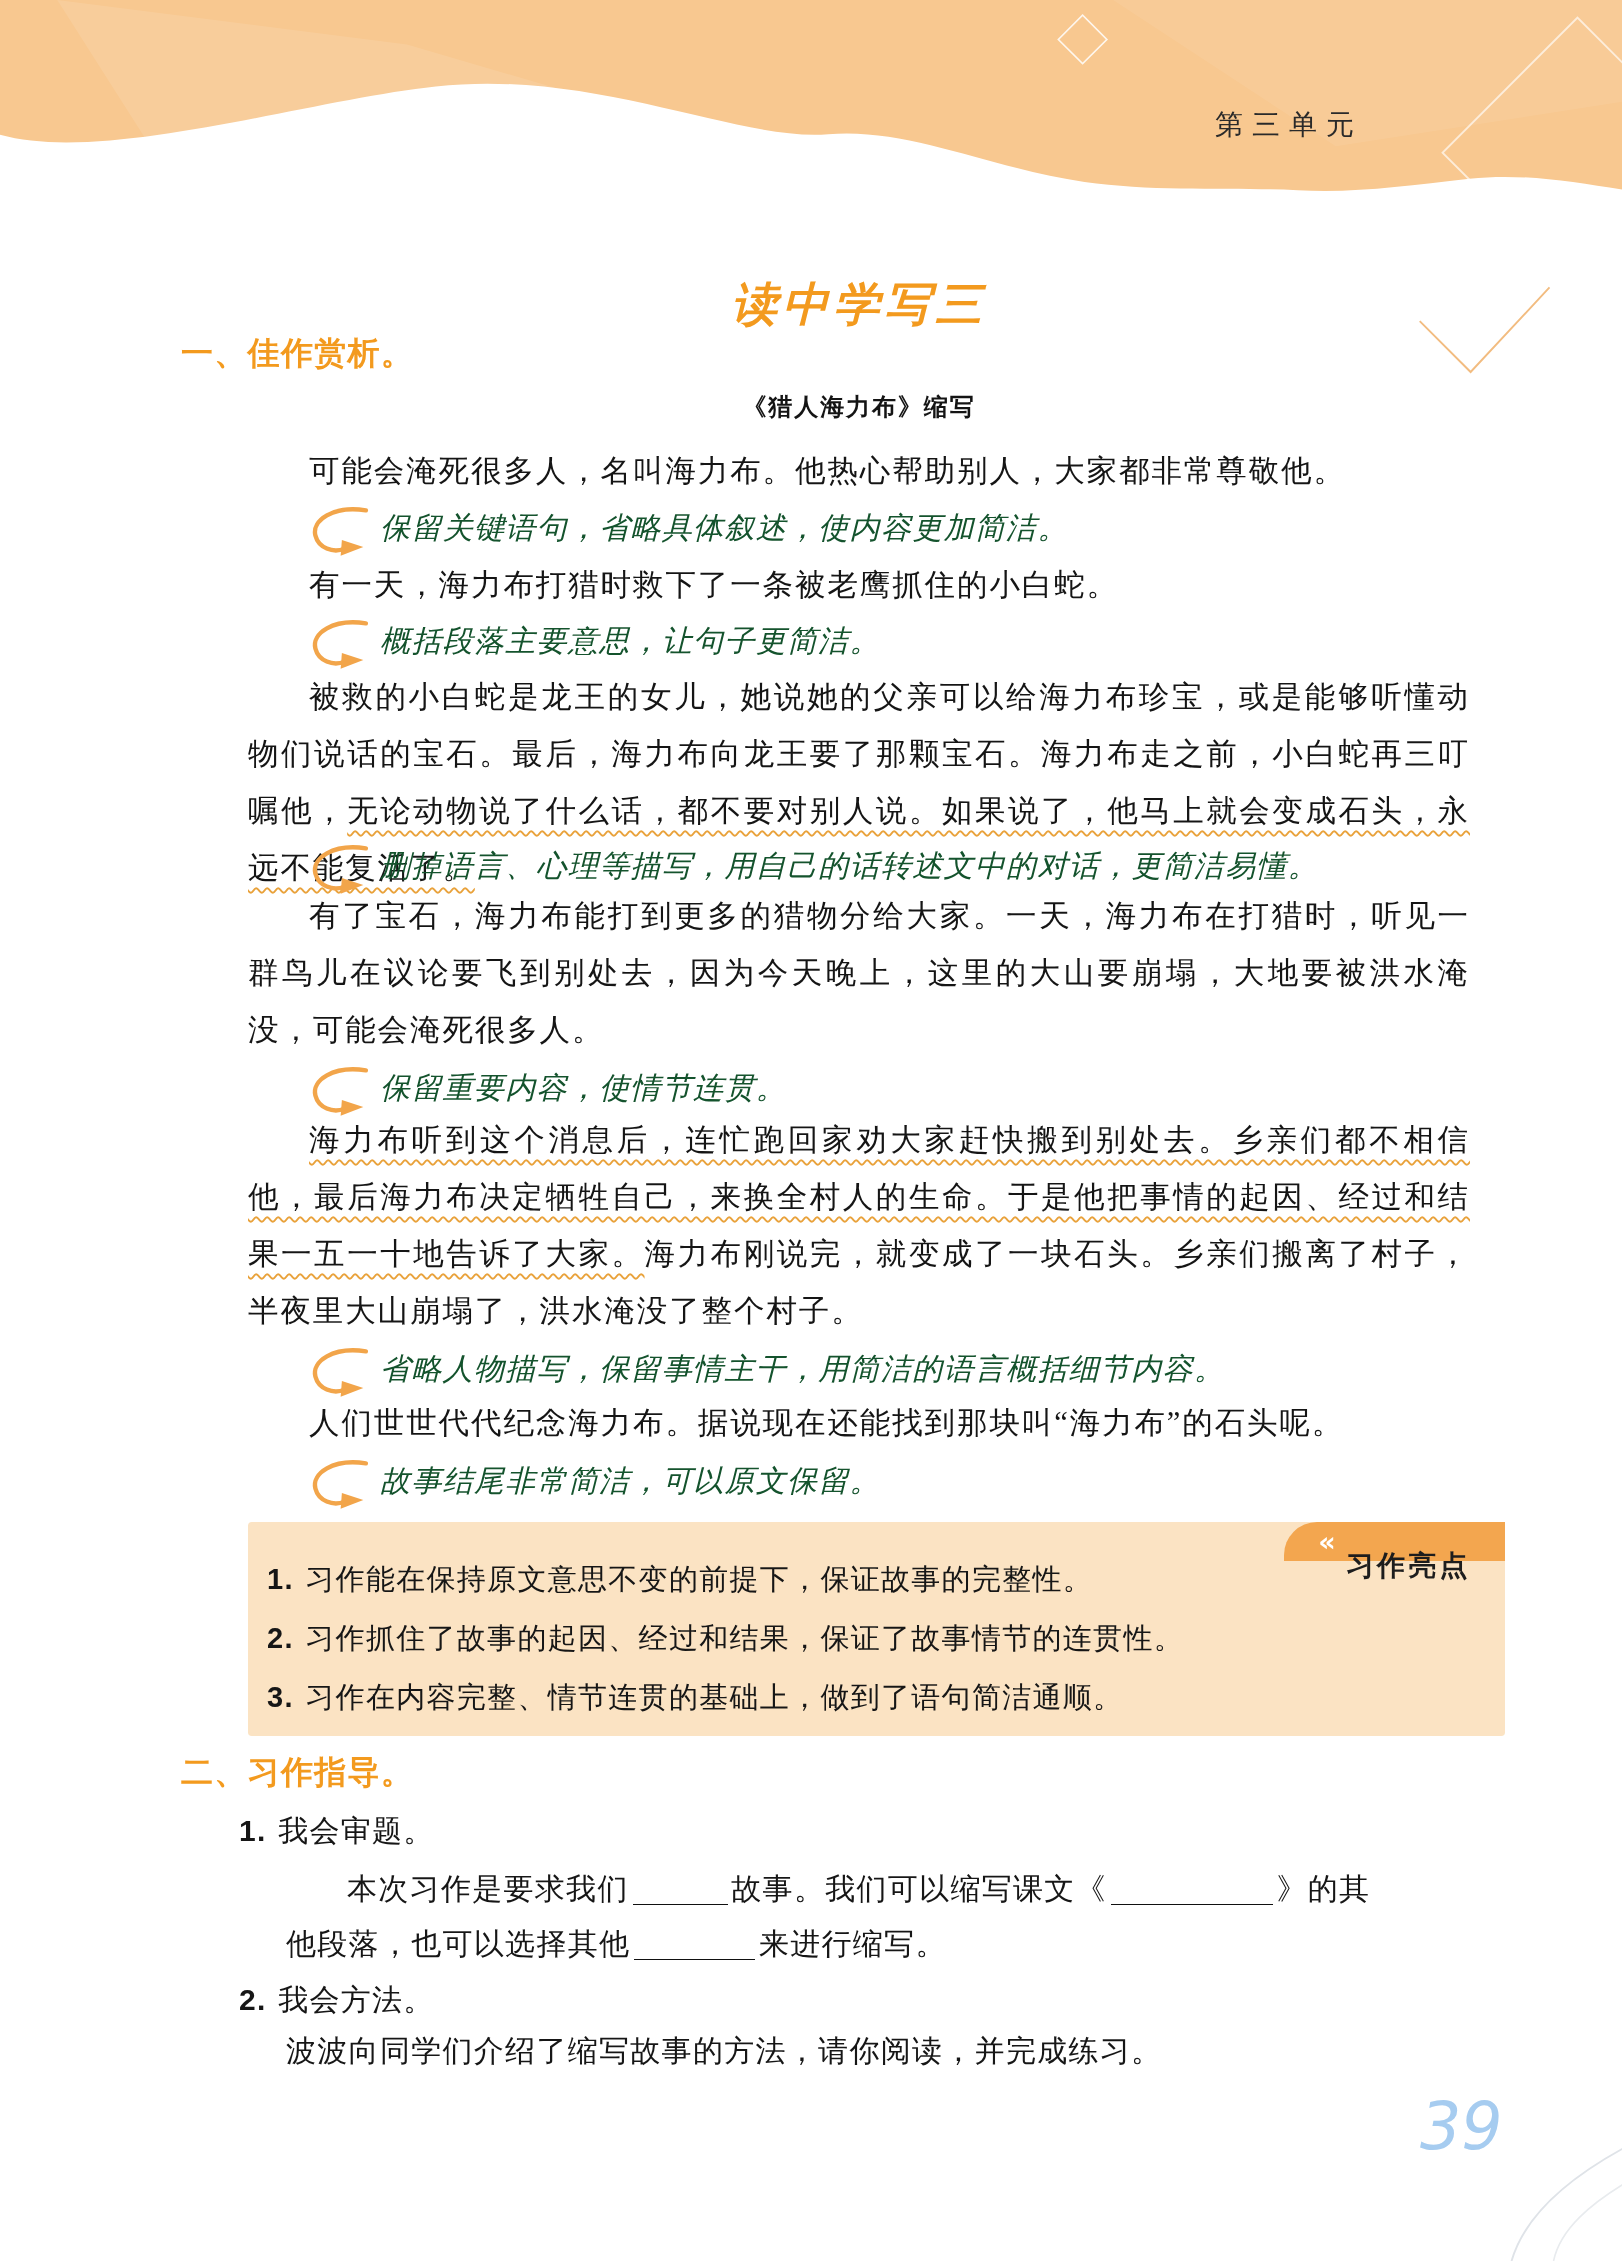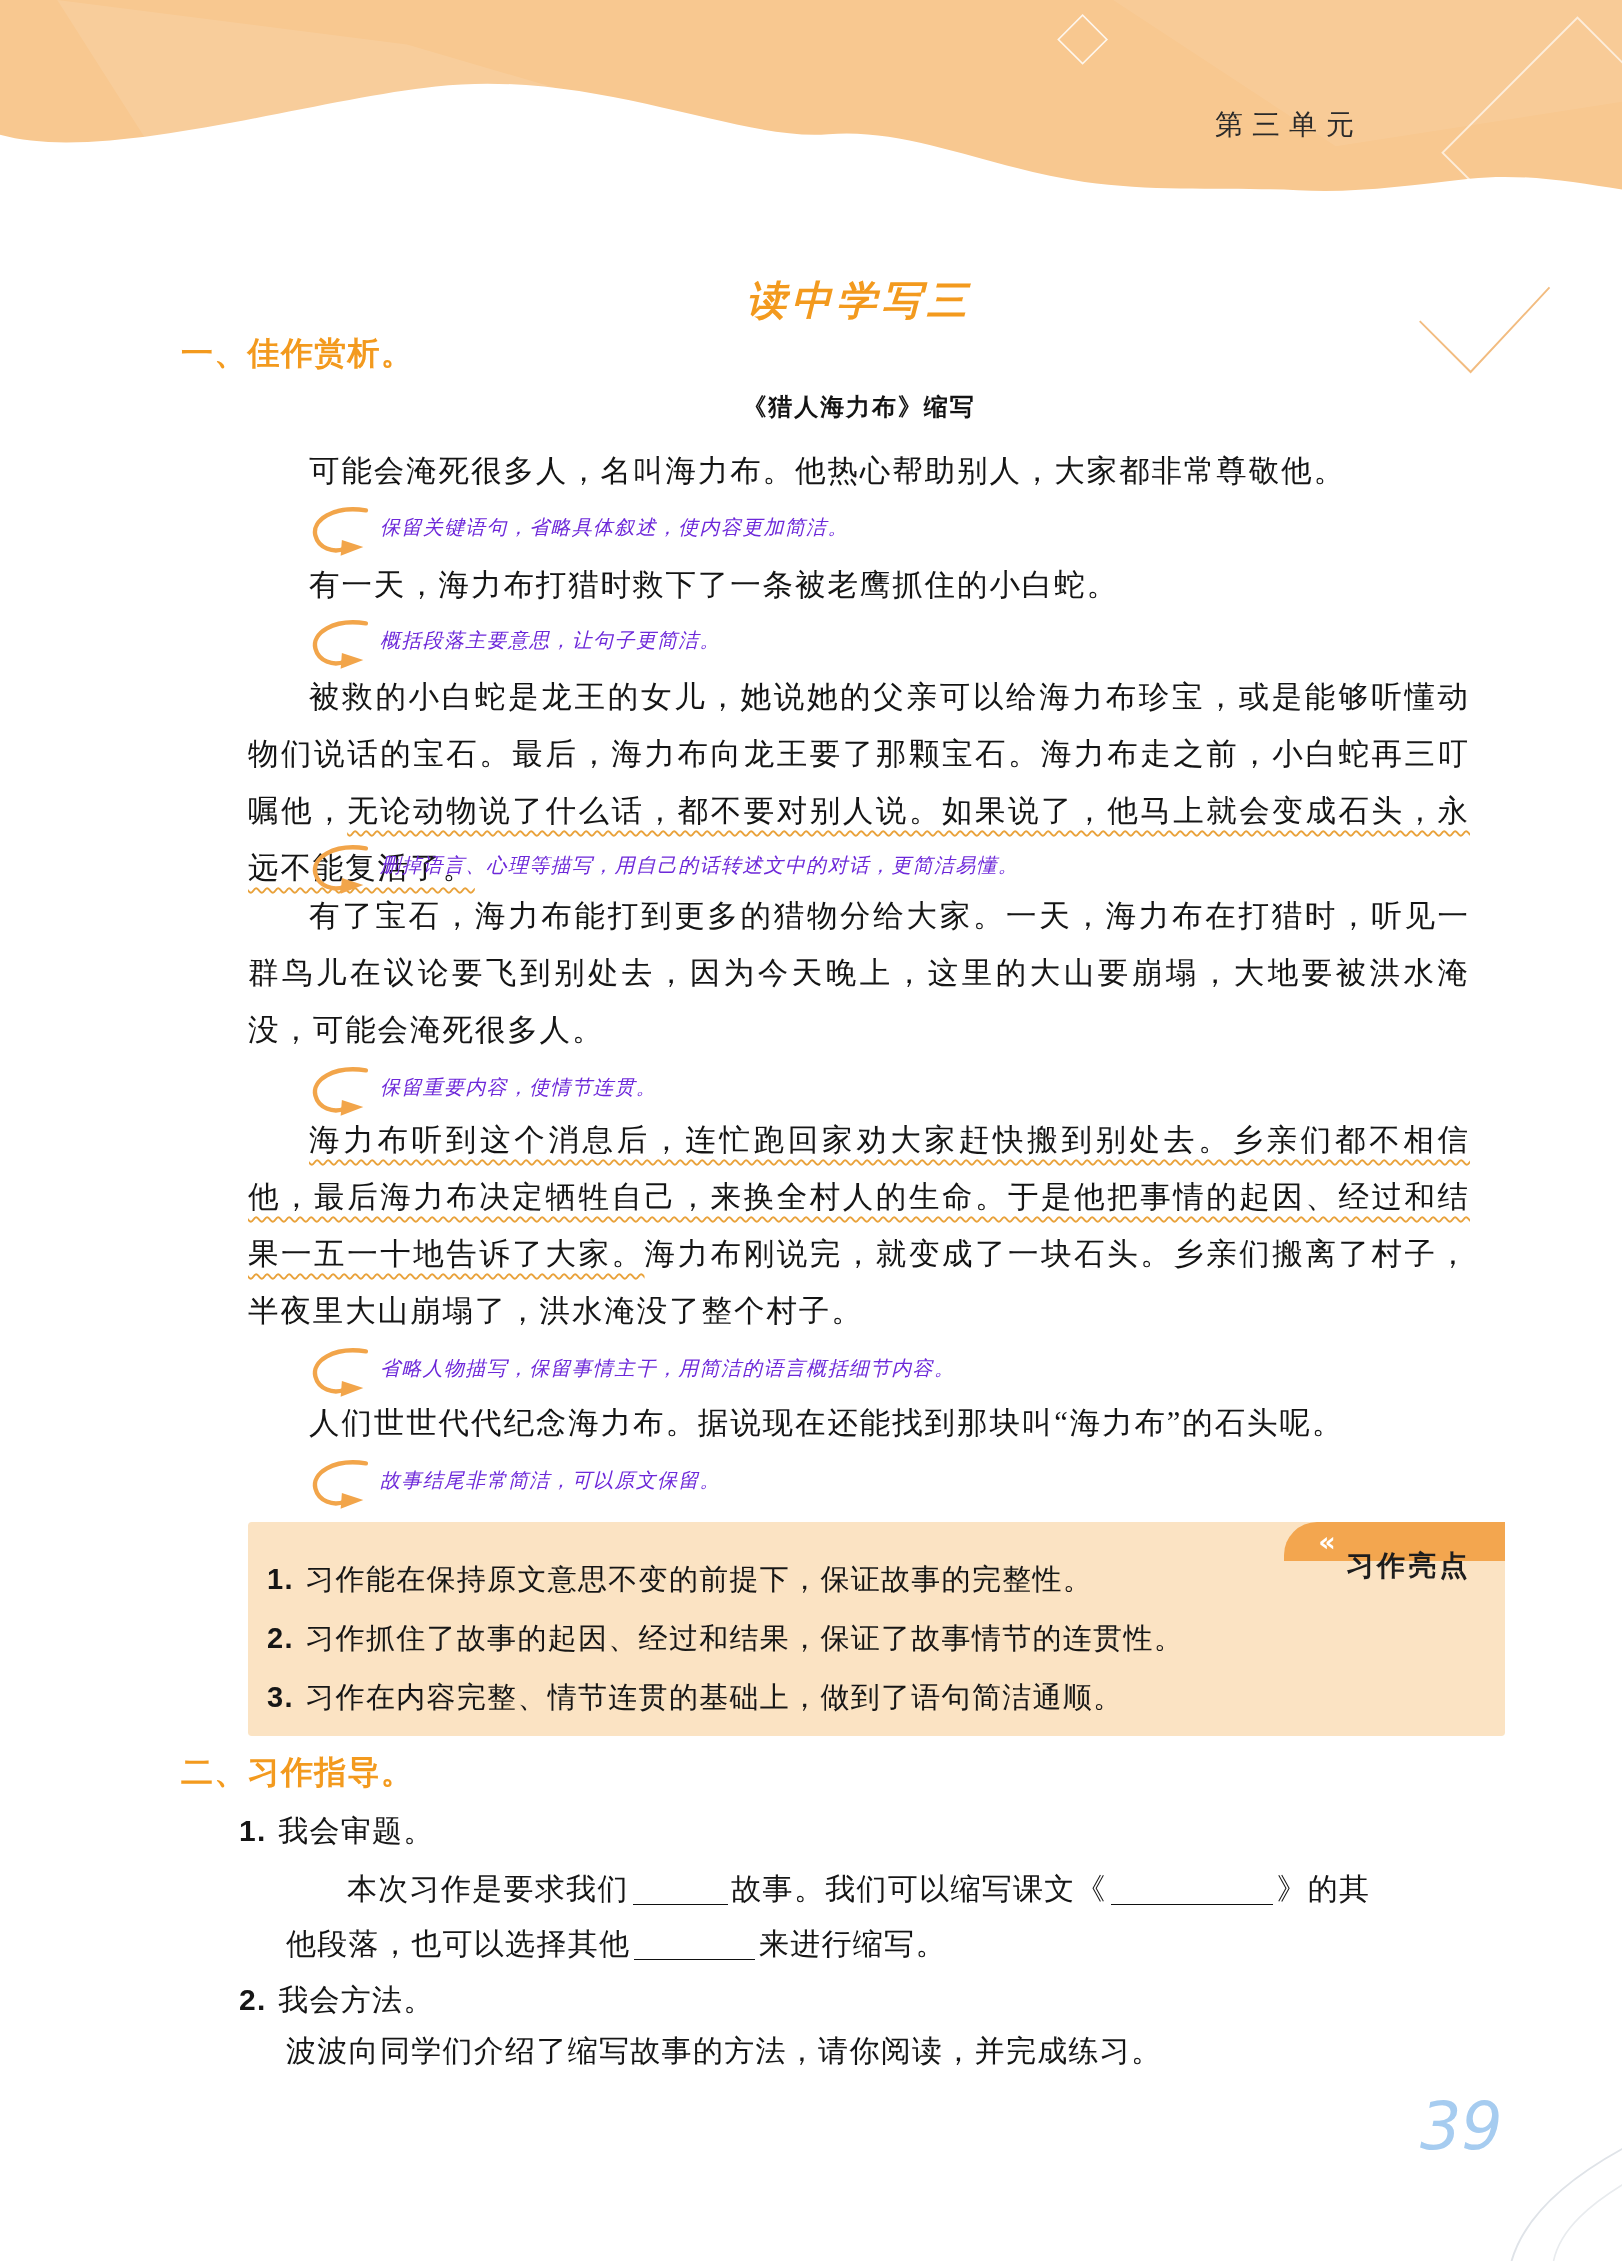--- a/index.html
+++ b/index.html
@@ -8,41 +8,41 @@
 
   
   .band-svg{position:absolute;left:0;top:0;width:1622px;height:407px;}
   .unit-label{position:absolute;left:1215px;top:108px;
               font-family:"Liberation Sans",sans-serif;font-size:28px;line-height:33px;
               letter-spacing:9px;color:#2a2a2a;}
 
   
   .main-title{position:absolute;left:248px;top:244px;width:1222px;text-align:center;
               font-family:"Liberation Sans",sans-serif;font-style:italic;font-weight:bold;
-              font-size:40px;line-height:59px;letter-spacing:5.1px;color:#f39a1e;}
+              font-size:46px;line-height:59px;letter-spacing:5.1px;color:#f39a1e;}
   .sec-heading{position:absolute;left:181px;font-family:"Liberation Sans",sans-serif;
                font-weight:bold;font-size:32px;line-height:45px;letter-spacing:1.3px;color:#f39a1e;}
   .s1{top:331px;} .s2{top:1750px;}
   .essay-title{position:absolute;left:248px;top:384px;width:1222px;text-align:center;
                font-family:"Liberation Sans",sans-serif;font-weight:bold;
                font-size:24px;line-height:46px;letter-spacing:1.9px;color:#141414;}
 
   
   .para{position:absolute;left:248px;width:1222px;font-size:30.5px;line-height:57px;
         letter-spacing:1.9px;text-align:justify;text-indent:61px;color:#151515;}
   .p1{top:443px;} .p2{top:557px;} .p3{top:669px;} .p4{top:888px;} .p5{top:1112px;} .p6{top:1395px;}
   .wavy{text-decoration-line:underline;text-decoration-style:wavy;
         text-decoration-color:#e9a23b;text-decoration-thickness:2.2px;text-underline-offset:9px;}
 
   
   .ann{position:absolute;left:305px;display:flex;align-items:flex-start;gap:5.1px;}
   .a1{top:501px;} .a2{top:614px;} .a3{top:839px;} .a4{top:1061px;} .a5{top:1342px;} .a6{top:1454px;}
   .hook{width:70px;height:53px;flex:0 0 auto;margin-top:2.5px;}
-  .ann-text{font-style:italic;font-size:20px;line-height:53px;letter-spacing:1.3px;
-            color:#6d28d9;white-space:nowrap;}
+  .ann-text{font-style:italic;font-size:30px;line-height:53px;letter-spacing:1.3px;
+            color:#14532d;white-space:nowrap;}
 
   
   .hl-box{position:absolute;left:248px;top:1522px;width:1257px;height:214px;
           background:#fbe3c3;border-radius:3.8px;}
   .hl-tab{position:absolute;right:0;top:0;width:221px;height:39px;background:#f3a64f;
           border-radius:33px 0 0 0;display:flex;align-items:center;justify-content:center;gap:10.2px;}
   .chev{color:#ffffff;font-family:"DejaVu Sans",sans-serif;font-weight:bold;font-size:27px;line-height:1;}
   .tab-label{font-family:"Liberation Sans",sans-serif;font-weight:bold;font-size:28px;
              letter-spacing:3.2px;color:#1d1d1d;line-height:1;margin-top:48px;}
   .hl-item{position:absolute;left:19px;display:flex;gap:11.5px;font-size:29px;line-height:39px;

